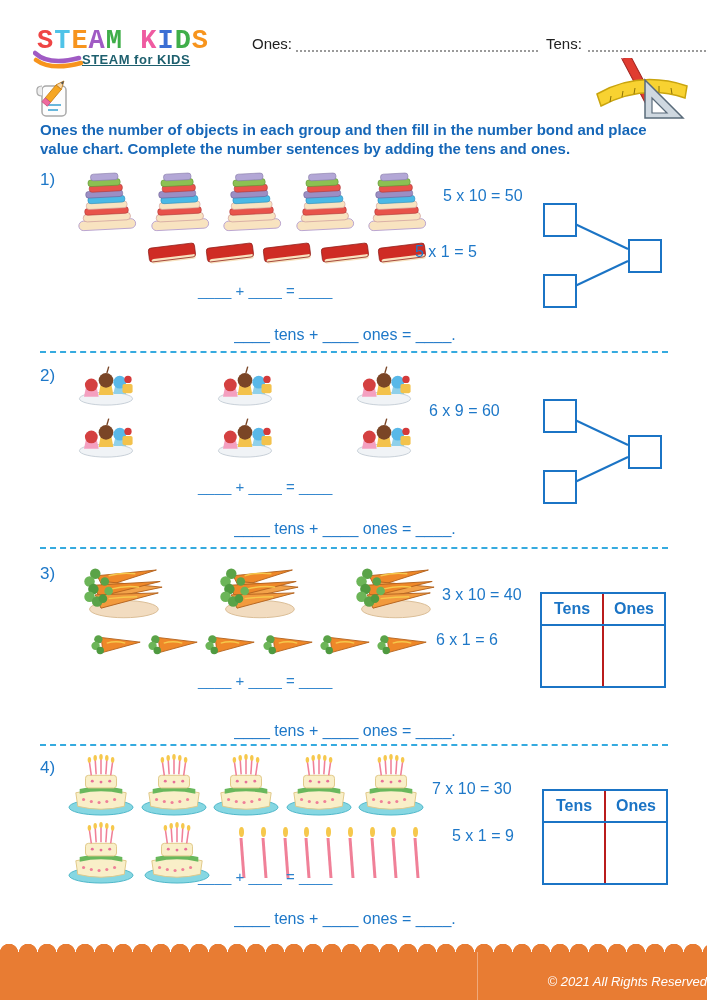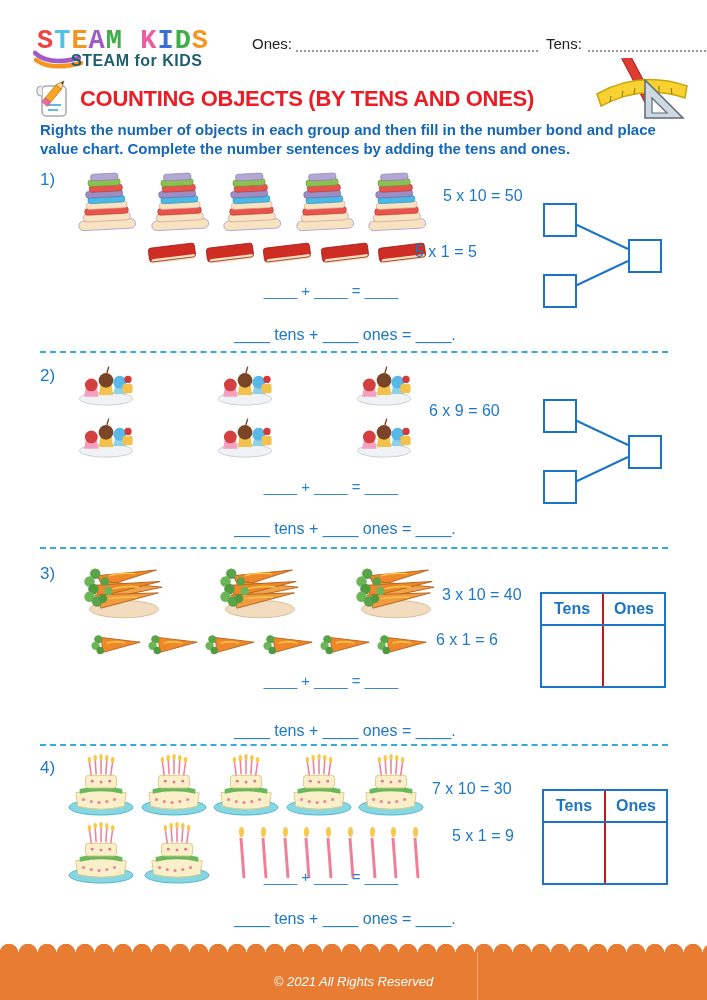--- a/index.html
+++ b/index.html
@@ -4,36 +4,36 @@
 <style>
   html,body{margin:0;padding:0;background:#fff;}
   .page{position:relative;width:707px;height:1000px;background:#fff;overflow:hidden;
         font-family:"Liberation Sans",sans-serif;}
   .abs{position:absolute;}
 
   
   .logo-letters{position:absolute;left:37px;top:26px;font-size:27px;font-weight:800;
         letter-spacing:0px;font-family:Liberation Mono, monospace;}
   .logo-letters span{padding-right:1px;}
-  .tagline{position:absolute;left:71px;top:52px;font-size:16px;font-weight:bold;
-        color:#1d5f6e;letter-spacing:.5px;}
+  .tagline{position:absolute;left:82px;top:52px;font-size:13px;font-weight:bold;
+        color:#1d5f6e;letter-spacing:.5px;text-decoration:underline;}
   .hlabel{position:absolute;font-size:15px;color:#222;}
   .dotline{position:absolute;height:14px;border-bottom:2px dotted #9a9a9a;}
 
   
   .title{position:absolute;left:80px;top:86px;font-size:22px;font-weight:bold;
         color:#ed1c24;letter-spacing:-.3px;white-space:nowrap;}
   .instructions{position:absolute;left:40px;top:120px;width:642px;font-size:15px;
         font-weight:bold;color:#1667b8;line-height:19px;}
 
   
   .snum{position:absolute;font-size:17px;color:#1e78c8;}
   .eq{position:absolute;font-size:16px;color:#1e78c8;white-space:nowrap;}
   .icon-row{position:absolute;display:flex;justify-content:space-between;align-items:flex-end;}
-  .sumline{position:absolute;left:198px;width:200px;text-align:right;font-size:15px;
+  .sumline{position:absolute;left:198px;width:200px;text-align:left;font-size:15px;
         color:#2b82cc;white-space:nowrap;}
   .tensline{position:absolute;left:190px;width:310px;text-align:center;font-size:16px;
         color:#1e78c8;white-space:nowrap;}
   .sep{position:absolute;left:40px;width:628px;border-top:2px dashed #35aadf;}
 
   
   .bond{position:absolute;width:120px;height:106px;}
   .bsq{position:absolute;width:30px;height:30px;border:2px solid #1b74c5;background:#fff;}
   .bond svg{position:absolute;left:0;top:0;}
 
@@ -47,21 +47,21 @@
   .pvh{font-weight:bold;color:#1b74c5;font-size:16px;}
 
   
   .scallops{position:absolute;left:0;right:0;top:942px;height:11px;
         background:radial-gradient(circle at 9px 11px,#e87c33 9px,rgba(232,124,51,0) 9.5px);
         background-size:19px 11px;background-repeat:repeat-x;}
   .footer{position:absolute;left:0;right:0;top:952px;height:48px;background:#e87c33;}
   .footer .l1{position:absolute;top:3px;left:0;right:0;text-align:center;color:#fff;
         font-size:13px;}
   .footer .l1 b{font-size:15px;}
-  .footer .l2{position:absolute;top:22px;left:0;right:0;text-align:center;color:#fff;
+  .footer .l2{position:absolute;top:22px;left:0;right:0;text-align:right;color:#fff;
         font-size:13px;font-style:italic;}
   .fdiv{position:absolute;left:477px;top:952px;bottom:0;width:1px;background:rgba(255,255,255,.35);}
 </style>
 </head>
 <body>
 
 <div class="page">
 
   <div>
     <div class="logo-letters"><span style="color: rgb(239, 68, 68);">S</span><span style="color: rgb(79, 195, 232);">T</span><span style="color: rgb(247, 148, 29);">E</span><span style="color: rgb(160, 91, 196);">A</span><span style="color: rgb(63, 174, 73);">M</span><span style="color: rgb(0, 0, 0);"> </span><span style="color: rgb(239, 91, 161);">K</span><span style="color: rgb(59, 111, 212);">I</span><span style="color: rgb(63, 174, 73);">D</span><span style="color: rgb(247, 148, 29);">S</span></div>
@@ -81,42 +81,41 @@
     <path d="M10,9 q-6,0 -5,6 q0,4 5,4" fill="#eee" stroke="#a9a9a9" stroke-width="1.2"></path>
     <line x1="16" y1="28" x2="29" y2="28" stroke="#68b7dc" stroke-width="2"></line>
     <line x1="16" y1="33" x2="26" y2="33" stroke="#68b7dc" stroke-width="2"></line>
     <g transform="rotate(130 21 17)">
       <rect x="12" y="13.5" width="17" height="7" fill="#f5a623" stroke="#c77f16" stroke-width="0.8"></rect>
       <rect x="29" y="13.5" width="5" height="7" fill="#ef6a9e" stroke="#c94f7e" stroke-width="0.8"></rect>
       <polygon points="12,13.5 4,17 12,20.5" fill="#f8d8a8" stroke="#c77f16" stroke-width="0.8"></polygon>
       <polygon points="7.5,15.4 4,17 7.5,18.6" fill="#555"></polygon>
     </g>
   </svg>
-  <div class="title">COUNTING OBJECTS (BY TENS AND ONES)</div>
   <svg class="abs" style="left:593px;top:58px" width="100" height="64" viewBox="0 0 100 64">
     <g transform="rotate(62 50 30)">
       <rect x="14" y="26" width="54" height="9" rx="2" fill="#e03c31" stroke="#a32520"></rect>
       <polygon points="68,26 78,30.5 68,35" fill="#f3cfa0" stroke="#a32520" stroke-width="0.6"></polygon>
       <polygon points="74.5,28.7 78,30.5 74.5,32.4" fill="#333"></polygon>
       <rect x="9" y="26" width="6" height="9" fill="#f08098" stroke="#a32520" stroke-width="0.6"></rect>
     </g>
     <path d="M4,36 Q46,12 94,28 L92,40 Q50,26 8,48 Z" fill="#f8d231" stroke="#c9a40e" stroke-width="1.5"></path>
     <g stroke="#8a7108" stroke-width="1">
       <line x1="18" y1="38" x2="17" y2="44"></line>
         <line x1="30" y1="33" x2="29" y2="39"></line>
       <line x1="42" y1="30" x2="41" y2="36"></line>
         <line x1="54" y1="28" x2="54" y2="34"></line>
       <line x1="66" y1="28" x2="66" y2="34"></line>
         <line x1="78" y1="30" x2="79" y2="36"></line>
     </g>
     <polygon points="52,22 90,60 52,60" fill="#cfd8e0" stroke="#5a6b7a" stroke-width="1.5"></polygon>
     <polygon points="59,40 74,55 59,55" fill="#ffffff" stroke="#5a6b7a" stroke-width="1.2"></polygon>
   </svg>
 
-  <div class="instructions">Rights the number of objects in each group and then fill in the number bond and place value chart. Complete the number sentences by adding the tens and ones.</div>
+  <div class="instructions">Ones the number of objects in each group and then fill in the number bond and place value chart. Complete the number sentences by adding the tens and ones.</div>
 
   <div>
     <div class="snum" style="left:40px;top:170px">1)</div>
     <div class="icon-row" style="left:70px;top:170px;width:362px">
         <svg width="72" height="62" viewBox="0 0 76 64">
     <g transform="rotate(-3 38 32)">
       <rect x="8" y="52" width="60" height="10" rx="5" fill="#f8e3c0" stroke="#b9a3cf" stroke-width="1"></rect>
       <rect x="13" y="45" width="50" height="8" rx="4" fill="#f8e3c0" stroke="#c99" stroke-width="0.7"></rect>
       <rect x="15" y="39" width="46" height="7" rx="3" fill="#e8534a" stroke="#a33" stroke-width="0.6"></rect>
       <rect x="17" y="33" width="43" height="7" rx="3" fill="#f8e3c0" stroke="#c99" stroke-width="0.6"></rect>

